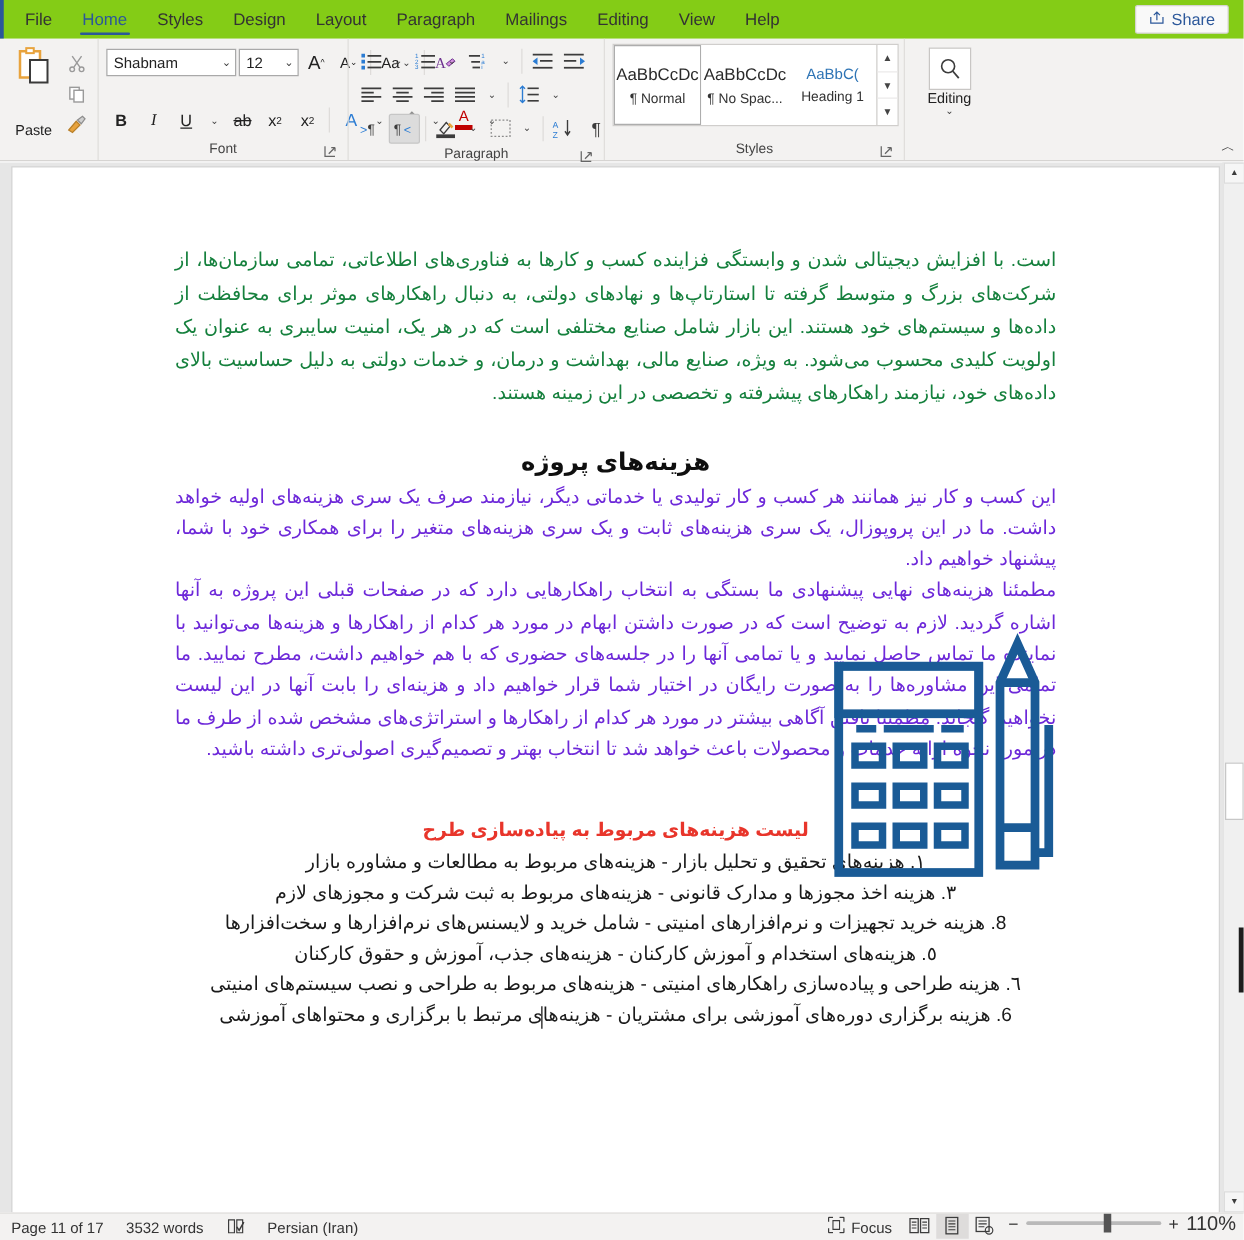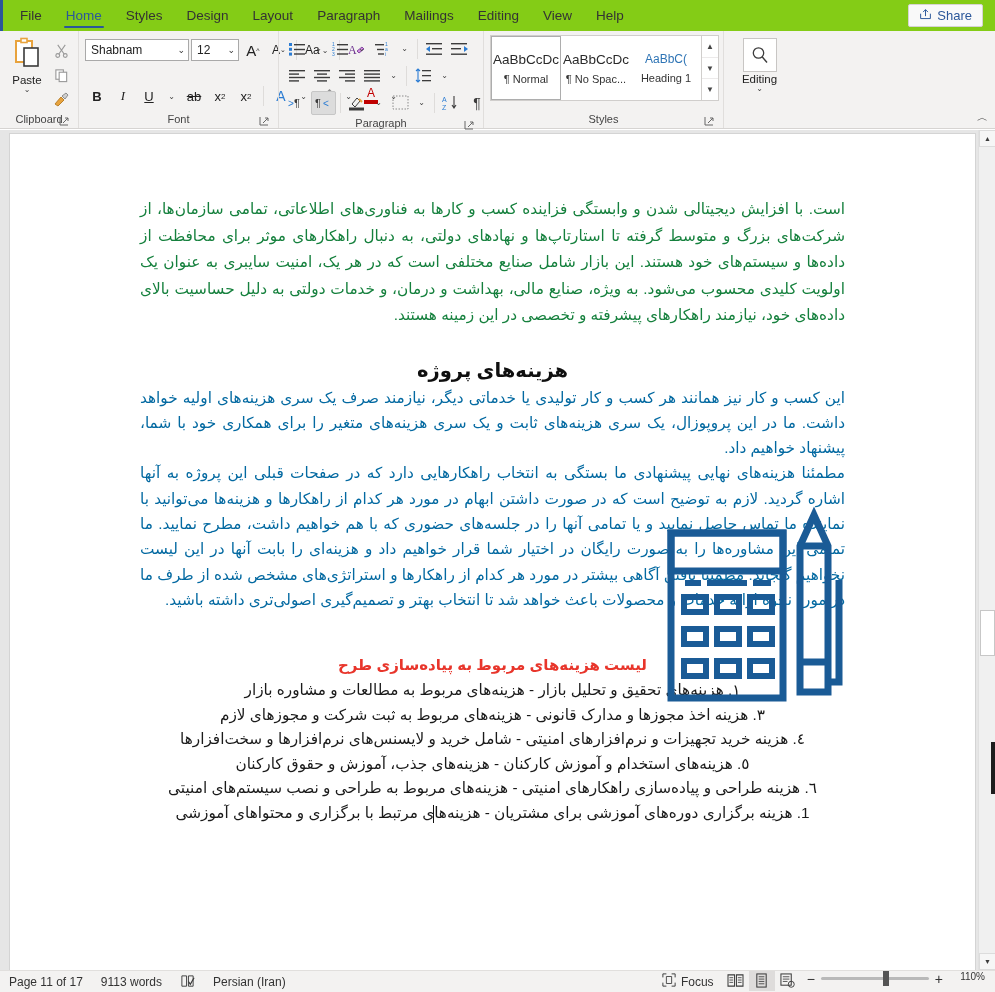--- a/index.html
+++ b/index.html
@@ -84,20 +84,21 @@
     color: #666;
   }
   .dialog-launcher svg { display:block; }
 
   
   .clip-group { width: 78px; }
   .paste-big {
     width: 46px;
     display: flex; flex-direction: column; align-items: center;
     padding-top: 3px;
+    gap: 24px;
   }
   .paste-label { font-size: 11.5px; color: #222; margin-top: 1px; }
   .chev-sm { font-size: 8px; color: #444; line-height: 7px; }
   .clip-small {
     display: flex; flex-direction: column;
     gap: 3px; padding-top: 5px; padding-left: 2px;
   }
   .mini-ico {
     width: 22px; height: 22px;
     display: flex; align-items: center; justify-content: center;
@@ -204,21 +205,21 @@
     text-align: justify;
   }
   p.doc { margin: 0; }
   .red {
     color: #15803d;
     font-size: 15.3px;
     line-height: 26.5px;
     text-align: justify;
   }
   .body-txt {
-    color: #0369a1;
+    color: #6d28d9;
     font-size: 15.3px;
     line-height: 25.3px;
     text-align: justify;
   }
   h2.doc-h {
     margin: 0;
     color: #0f0f0f;
     font-size: 19.5px;
     font-weight: bold;
     text-align: center;
@@ -307,21 +308,21 @@
     padding: 0 6px;
   }
   .zs-track {
     width: 108px; height: 3px; background: #b9b9b9; position: relative; border-radius: 2px;
   }
   .zs-thumb {
     position: absolute; left: 62px; top: -6px;
     width: 6px; height: 15px; background: #545454;
   }
   .zs-sign { font-size: 14px; color: #333; }
-  .zoom-pct { font-size: 10px; color: #333; padding-right: 10px; width: 46px; text-align: right;}
+  .zoom-pct { font-size: 16px; color: #333; padding-right: 10px; width: 46px; text-align: right;}
   .left-border {
     position:absolute; left:0; top:0; bottom:0; width:3px; background:#2b579a;
   }
 </style>
 </head>
 <body>
 
 <div class="tabbar">
   <div class="left-border"></div>
   <div class="tab">File</div>
@@ -714,24 +715,24 @@
     <div class="page-inner">
       <p class="doc red">است. با افزایش دیجیتالی شدن و وابستگی فزاینده کسب و کارها به فناوری‌های اطلاعاتی، تمامی سازمان‌ها، از شرکت‌های بزرگ و متوسط گرفته تا استارتاپ‌ها و نهادهای دولتی، به دنبال راهکارهای موثر برای محافظت از داده‌ها و سیستم‌های خود هستند. این بازار شامل صنایع مختلفی است که در هر یک، امنیت سایبری به عنوان یک اولویت کلیدی محسوب می‌شود. به ویژه، صنایع مالی، بهداشت و درمان، و خدمات دولتی به دلیل حساسیت بالای داده‌های خود، نیازمند راهکارهای پیشرفته و تخصصی در این زمینه هستند.</p>
       <div class="spacer-md"></div>
       <h2 class="doc-h">هزینه‌های پروژه</h2>
       <p class="doc body-txt">این کسب و کار نیز همانند هر کسب و کار تولیدی یا خدماتی دیگر، نیازمند صرف یک سری هزینه‌های اولیه خواهد داشت. ما در این پروپوزال، یک سری هزینه‌های ثابت و یک سری هزینه‌های متغیر را برای همکاری خود با شما، پیشنهاد خواهیم داد.</p>
       <p class="doc body-txt">مطمئنا هزینه‌های نهایی پیشنهادی ما بستگی به انتخاب راهکارهایی دارد که در صفحات قبلی این پروژه به آنها اشاره گردید. لازم به توضیح است که در صورت داشتن ابهام در مورد هر کدام از راهکارها و هزینه‌ها می‌توانید با نماینده ما تماس حاصل نمایید و یا تمامی آنها را در جلسه‌های حضوری که با هم خواهیم داشت، مطرح نمایید. ما تمامی این مشاوره‌ها را به صورت رایگان در اختیار شما قرار خواهیم داد و هزینه‌ای را بابت آنها در این لیست نخواهیم گنجاند. مطمئنا یافتن آگاهی بیشتر در مورد هر کدام از راهکارها و استراتژی‌های مشخص شده از طرف ما در مورد نحوه ارائه خدمات و محصولات باعث خواهد شد تا انتخاب بهتر و تصمیم‌گیری اصولی‌تری داشته باشید.</p>
       <div class="spacer-lg"></div>
       <p class="doc red-head">لیست هزینه‌های مربوط به پیاده‌سازی طرح</p>
       <p class="doc list-line">١. هزینه‌های تحقیق و تحلیل بازار - هزینه‌های مربوط به مطالعات و مشاوره بازار</p>
       <p class="doc list-line">٣. هزینه اخذ مجوزها و مدارک قانونی - هزینه‌های مربوط به ثبت شرکت و مجوزهای لازم</p>
-      <p class="doc list-line">٤. هزینه خرید تجهیزات و نرم‌افزارهای امنیتی - شامل خرید و لایسنس‌های نرم‌افزارها و سخت‌افزارها</p>
+      <p class="doc list-line">8. هزینه خرید تجهیزات و نرم‌افزارهای امنیتی - شامل خرید و لایسنس‌های نرم‌افزارها و سخت‌افزارها</p>
       <p class="doc list-line">٥. هزینه‌های استخدام و آموزش کارکنان - هزینه‌های جذب، آموزش و حقوق کارکنان</p>
       <p class="doc list-line">٦. هزینه طراحی و پیاده‌سازی راهکارهای امنیتی - هزینه‌های مربوط به طراحی و نصب سیستم‌های امنیتی</p>
-      <p class="doc list-line">1. هزینه برگزاری دوره‌های آموزشی برای مشتریان - هزینه‌های مرتبط با برگزاری و محتواهای آموزشی</p>
+      <p class="doc list-line">6. هزینه برگزاری دوره‌های آموزشی برای مشتریان - هزینه‌های مرتبط با برگزاری و محتواهای آموزشی</p>
     </div>
 
     <div class="doc-image">
       <svg width="190" height="200" viewBox="0 0 190 200">
         <g fill="none" stroke="#1a5b96" stroke-width="7">
 
           <rect x="16" y="31" width="112" height="165"></rect>
 
           <rect x="16" y="31" width="112" height="38"></rect>
         </g>
@@ -771,21 +772,21 @@
 
 <div class="vscroll">
   <div class="vs-arrow">▲</div>
   <div class="vs-thumb"></div>
   <div class="vs-mark"></div>
   <div class="vs-arrow bottom">▼</div>
 </div>
 
 <div class="status">
   <div class="st-item">Page 11 of 17</div>
-  <div class="st-item">9113 words</div>
+  <div class="st-item">3532 words</div>
   <div class="st-item">
     <svg width="15" height="15" viewBox="0 0 16 16">
       <path d="M2 2 h5 v11 h-5z M9 2 h5 v11 h-5z" fill="none" stroke="#3c3c3c" stroke-width="1"></path>
       <path d="M9 8 L11 11 L15 4" fill="none" stroke="#3c3c3c" stroke-width="1.3"></path>
     </svg>
   </div>
   <div class="st-item">Persian (Iran)</div>
 
   <div class="right">
     <div class="st-item">

